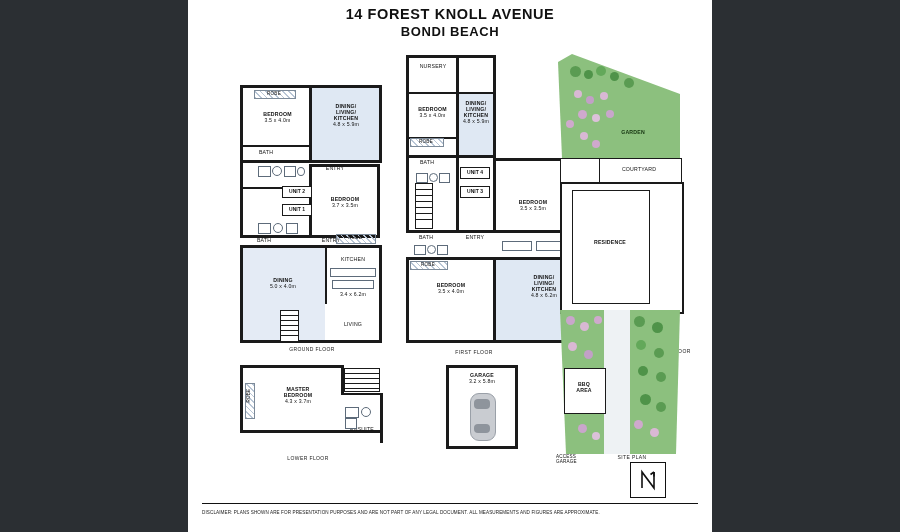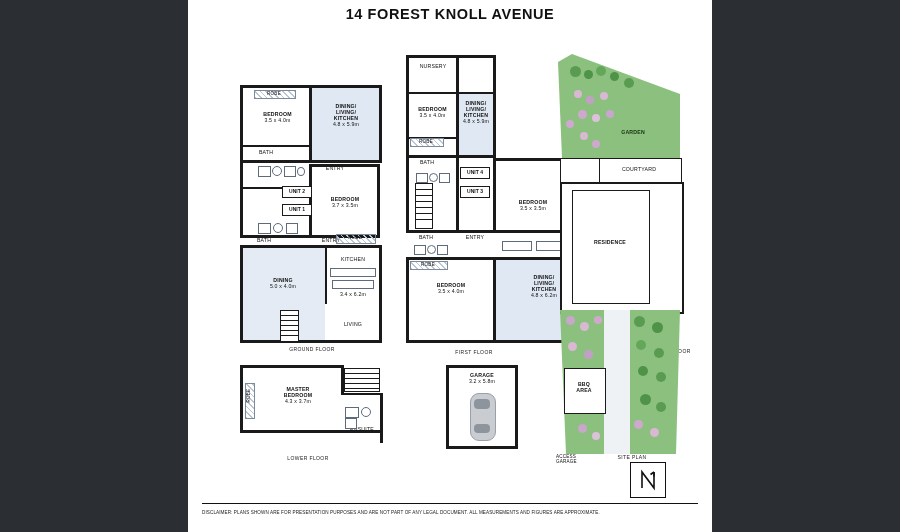--- a/index.html
+++ b/index.html
@@ -68,20 +68,21 @@
   }
   .hr{position:absolute;left:14px;top:503px;width:496px;height:1px;background:#111;}
 </style>
 </head>
 <body>
 
 <div id="page">
   <div id="sheet">
 
     <div class="title-main">14 FOREST KNOLL AVENUE</div>
+    <div class="title-sub">BONDI BEACH</div>
 
     <div class="plan" style="left:52px;top:82px;width:198px;height:262px;">
 
       <div class="blue" style="left:72px;top:6px;width:68px;height:72px;"></div>
       <div class="room" style="left:3px;top:6px;width:69px;height:60px;"></div>
       <div class="wall" style="left:0px;top:3px;width:142px;height:3px;"></div>
       <div class="wall" style="left:0px;top:3px;width:3px;height:102px;"></div>
       <div class="wall" style="left:139px;top:3px;width:3px;height:78px;"></div>
       <div class="wall" style="left:0px;top:78px;width:142px;height:3px;"></div>
       <div class="wall" style="left:69px;top:6px;width:3px;height:72px;"></div>

